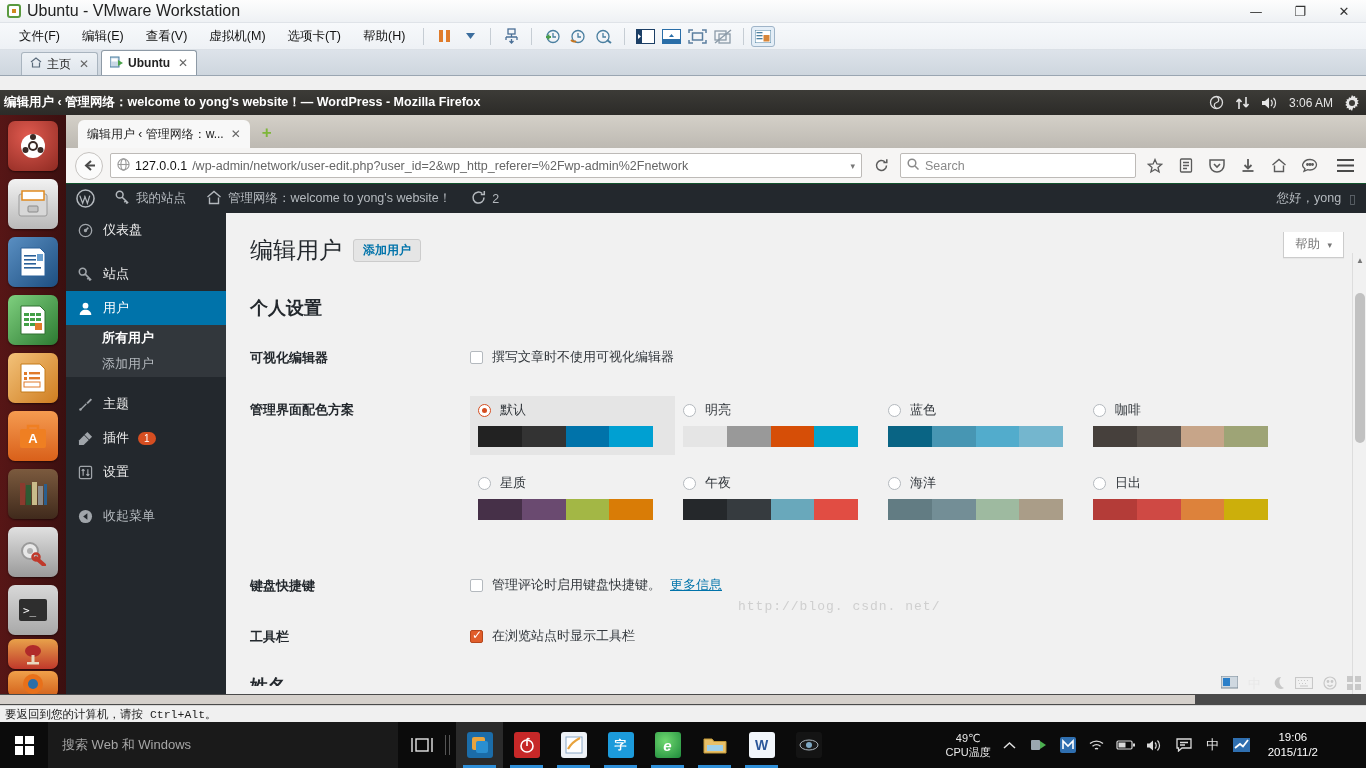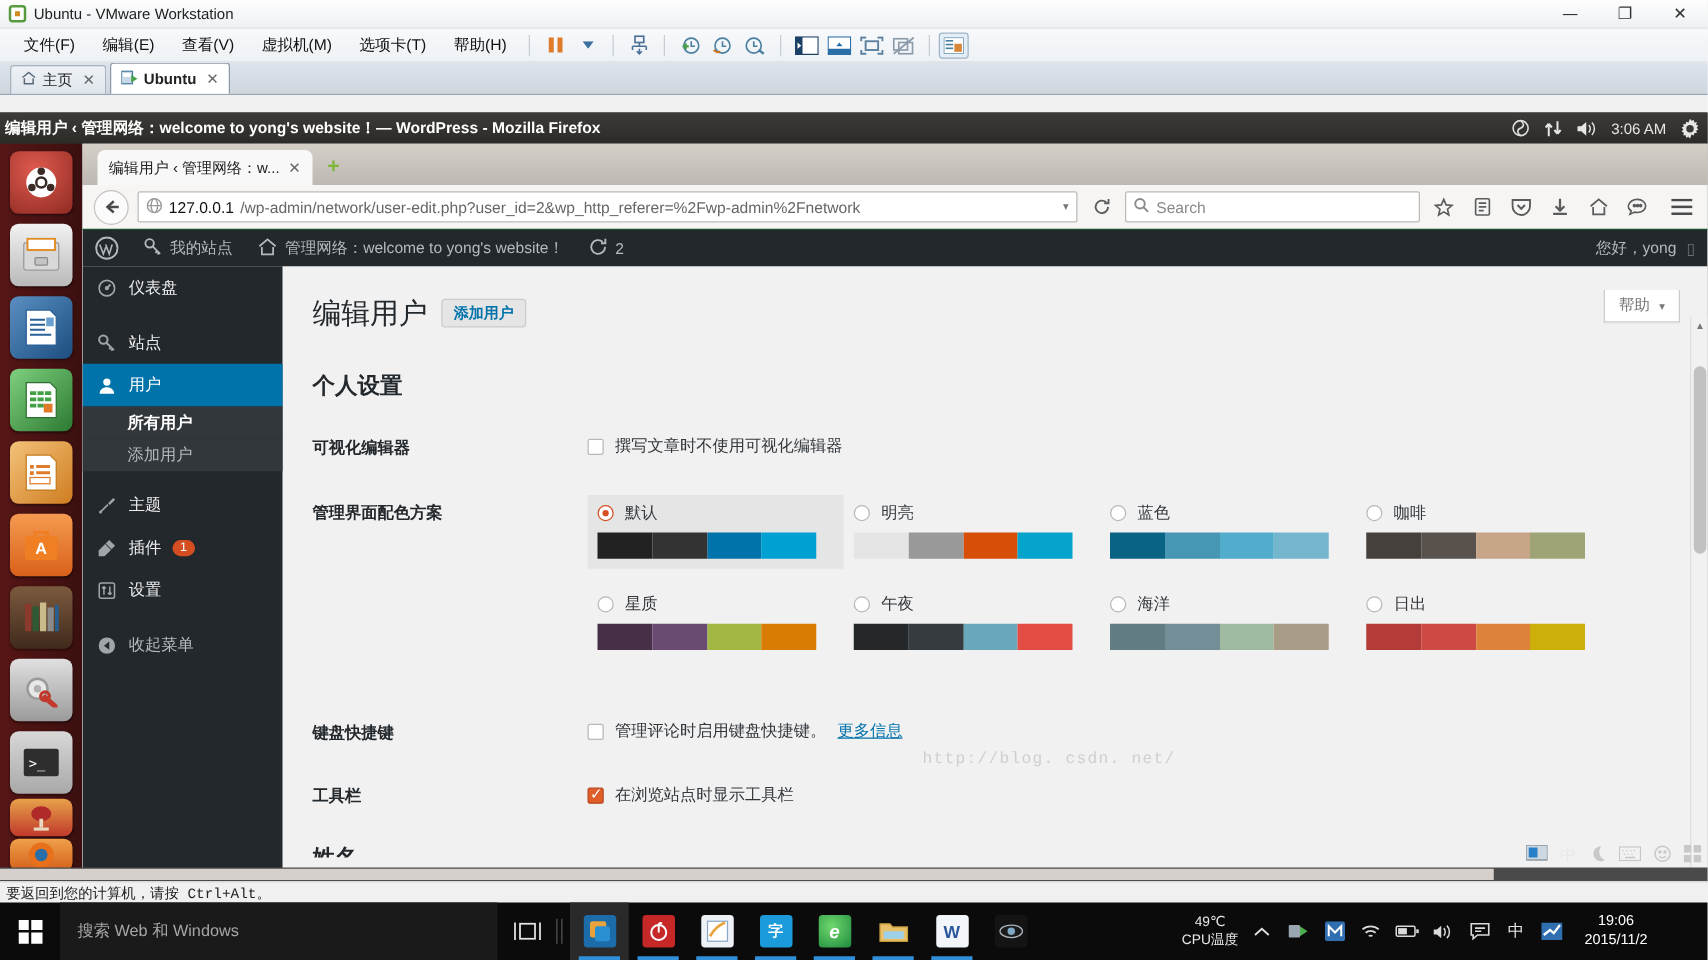--- a/index.html
+++ b/index.html
@@ -19,38 +19,38 @@
     position:relative;
   }
   #vmware-titlebar .vm-logo {
     width:14px;height:14px;border:2px solid #5a9a3f;border-radius:3px;
     background:#fff; position:relative; margin-right:6px; flex:none;
   }
   #vmware-titlebar .vm-logo:after{
     content:''; position:absolute; left:3px; top:3px; width:4px;height:4px;
     background:#d08a20;
   }
-  #vmware-title-text { font-size:12px; color:#222; }
+  #vmware-title-text { font-size:16px; color:#222; }
   #vmware-winbtns { position:absolute; right:0; top:0; height:23px; display:flex; }
   #vmware-winbtns div {
     width:44px;height:23px; display:flex;align-items:center;justify-content:center;
     font-size:13px; color:#333; font-family:"DejaVu Sans",sans-serif;
   }
   #vmware-menubar {
     height:27px; background:linear-gradient(#f7f9fb,#eef1f5);
     border-bottom:1px solid #dbe0e6;
     display:flex; align-items:center; padding-left:8px;
   }
   #vmware-menubar .mi { padding:3px 11px; font-size:12.5px; color:#111; }
   .tb-sep { width:1px; height:17px; background:#c6cdd4; margin:0 7px; }
   .tbicon { width:26px;height:22px;display:flex;align-items:center;justify-content:center; }
   
   #vmware-tabstrip {
     height:26px; background:linear-gradient(#dde3ea,#ced6de);
-    display:flex; align-items:flex-end; padding-left:8px; border-bottom:1px solid #9aa6b2;
+    display:flex; align-items:flex-end; padding-left:21px; border-bottom:1px solid #9aa6b2;
   }
   .vmtab {
     height:23px; display:flex; align-items:center; gap:5px;
     padding:0 8px; font-size:12px; color:#222;
     background:linear-gradient(#eef2f6,#dfe5ec);
     border:1px solid #a9b4bf; border-bottom:none;
     border-radius:3px 3px 0 0; margin-right:3px;
   }
   .vmtab.active { background:#fff; border-color:#8e9aa6; font-weight:bold; height:25px; }
   .vmtab .x { color:#666; font-size:12px; margin-left:3px; }

